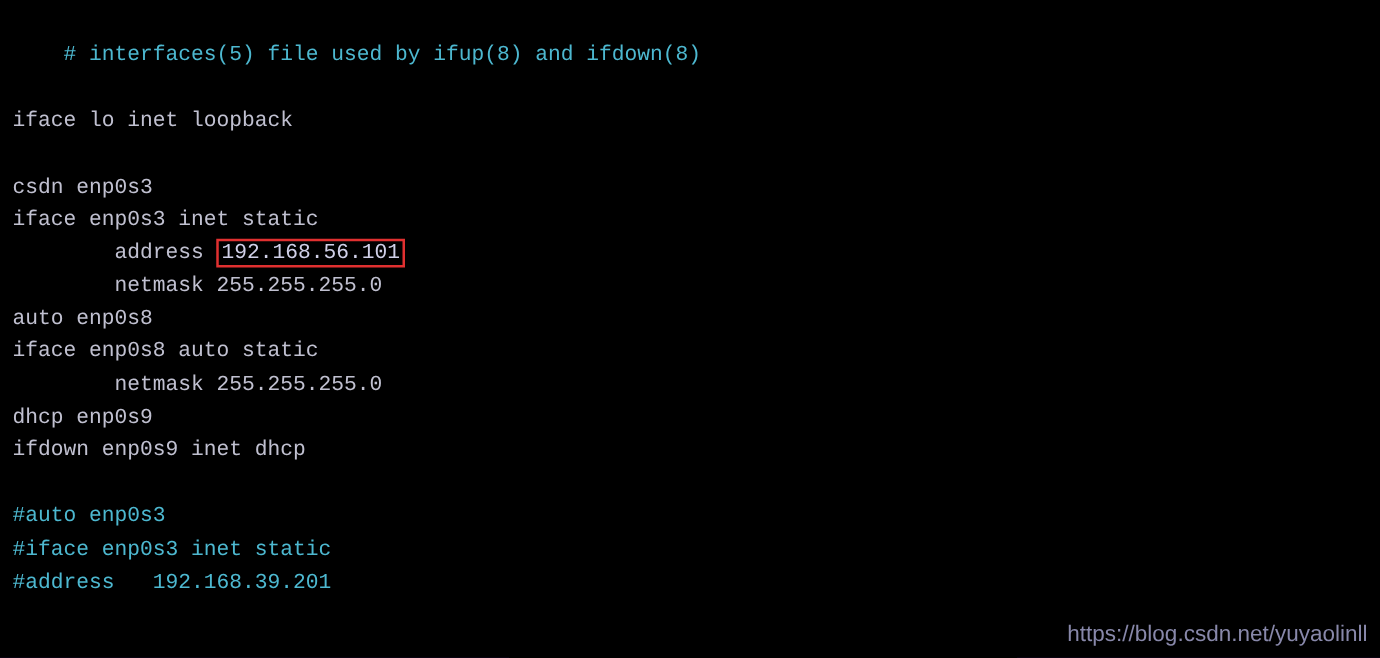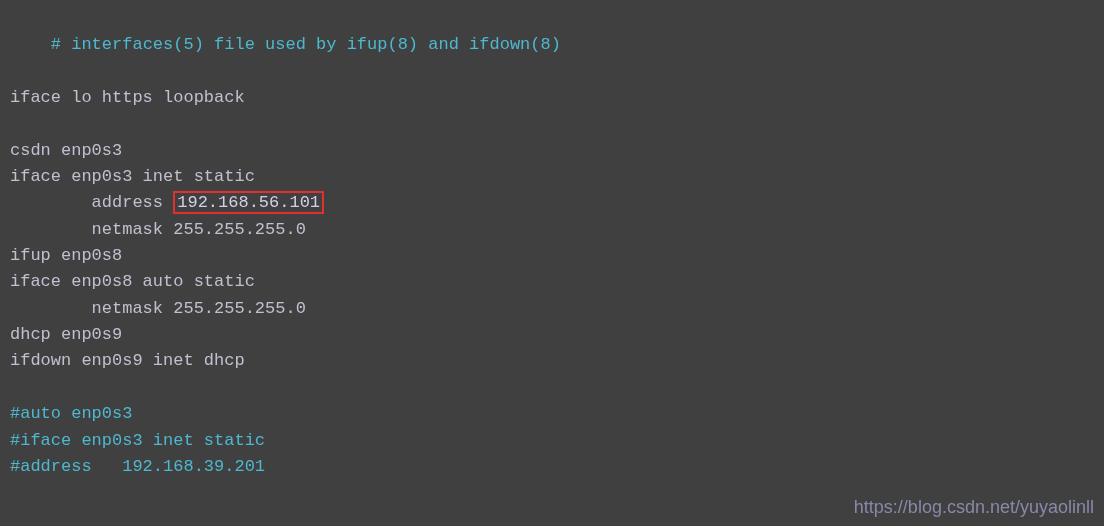--- a/index.html
+++ b/index.html
@@ -10,21 +10,21 @@
       font-family: 'Courier New', Courier, monospace;
       font-size: 17px;
       color: #c0c0d0;
       overflow: hidden;
       position: relative;
     }
     .terminal {
       width: 100%;
       height: 100%;
       padding: 6px 10px;
-      background-color: #404040;
+      background-color: #000000;
       position: relative;
     }
     .line {
       line-height: 1.55;
       white-space: pre;
     }
     .line.empty {
       height: 1.55em;
     }
     .comment {
@@ -51,33 +51,33 @@
 </head>
 <body>
 
 <div class="terminal">
 
   <div class="line comment">
     <span># </span><span>interfaces(5) file used by ifup(8) and ifdown(8)</span>
   </div>
 
 
-  <div class="line">iface lo https loopback</div>
+  <div class="line">iface lo inet loopback</div>
 
   <div class="line empty"></div>
 
   <div class="line">csdn enp0s3</div>
 
   <div class="line">iface enp0s3 inet static</div>
 
   <div class="line">        address <span class="highlight-box">192.168.56.101</span></div>
 
   <div class="line">        netmask 255.255.255.0</div>
 
-  <div class="line">ifup enp0s8</div>
+  <div class="line">auto enp0s8</div>
 
   <div class="line">iface enp0s8 auto static</div>
 
 
   <div class="line">        netmask 255.255.255.0</div>
 
   <div class="line">dhcp enp0s9</div>
 
   <div class="line">ifdown enp0s9 inet dhcp</div>
 

